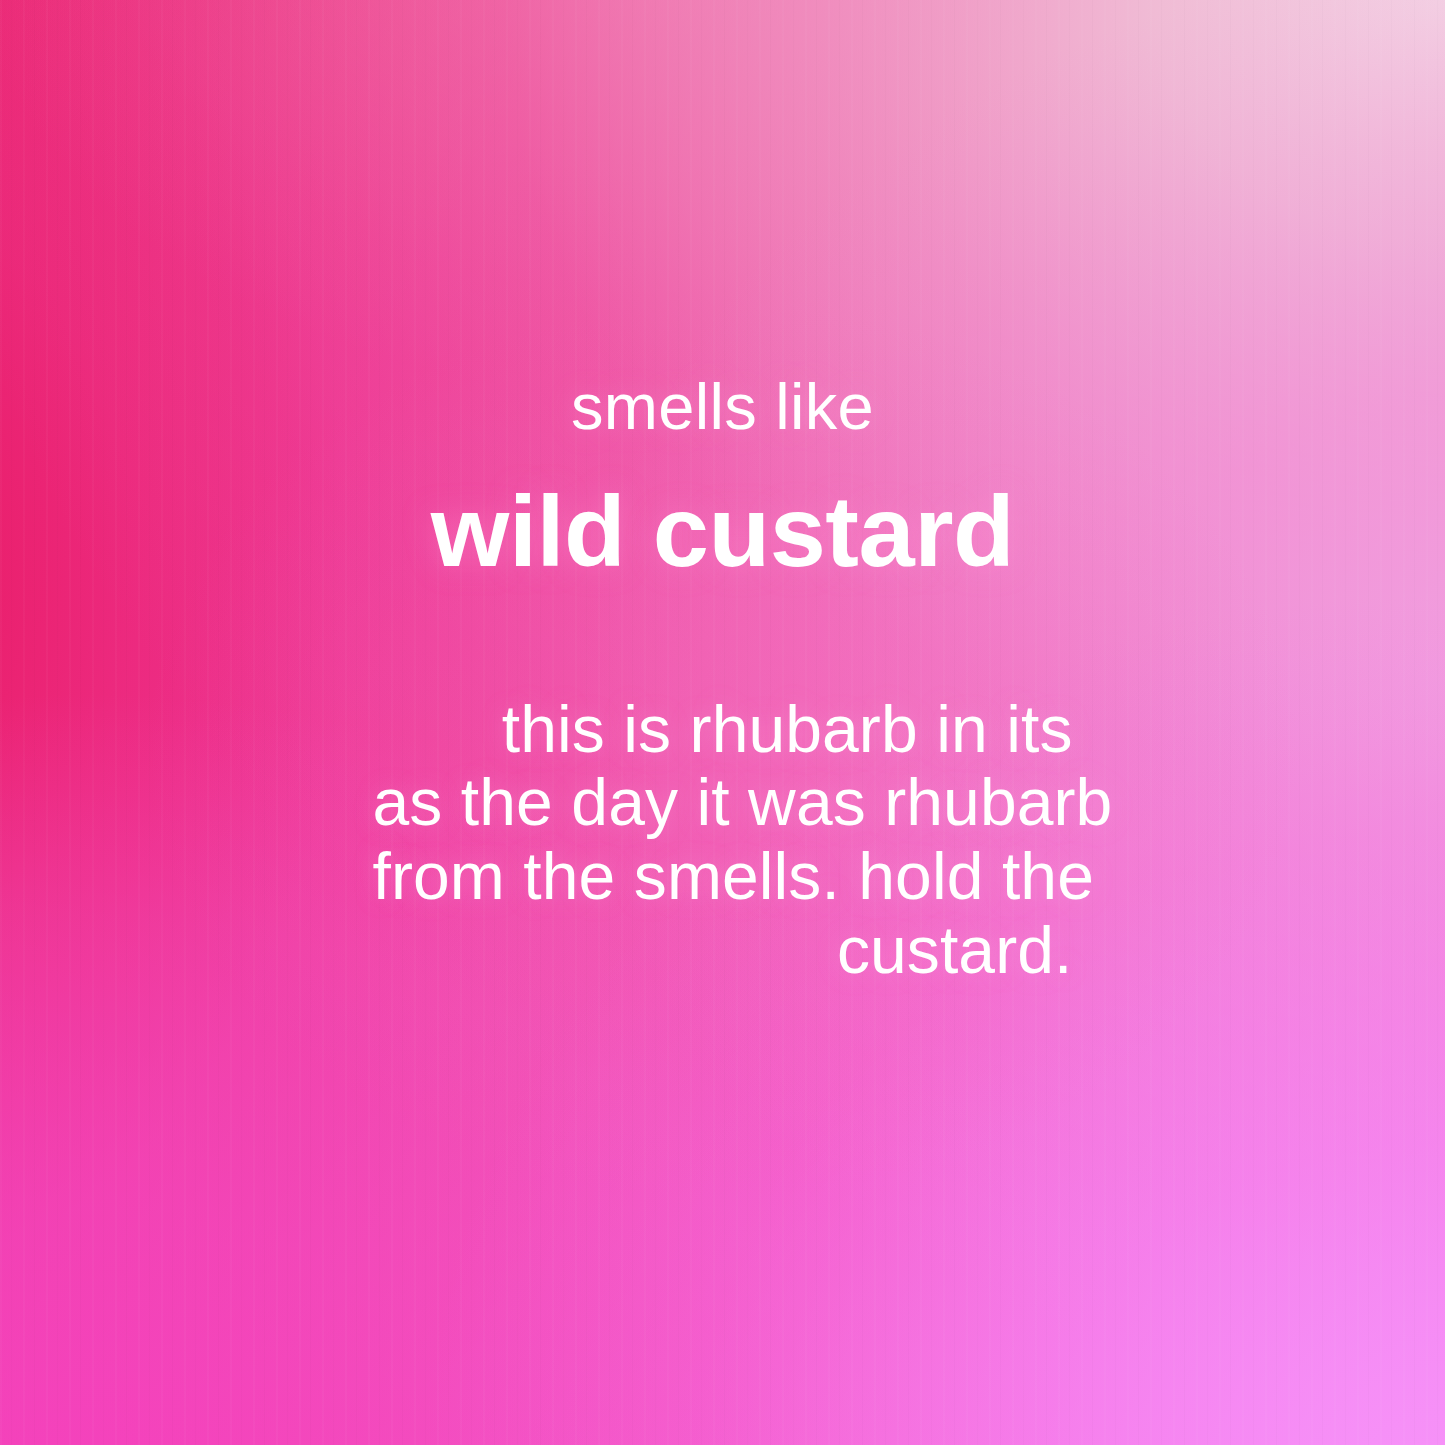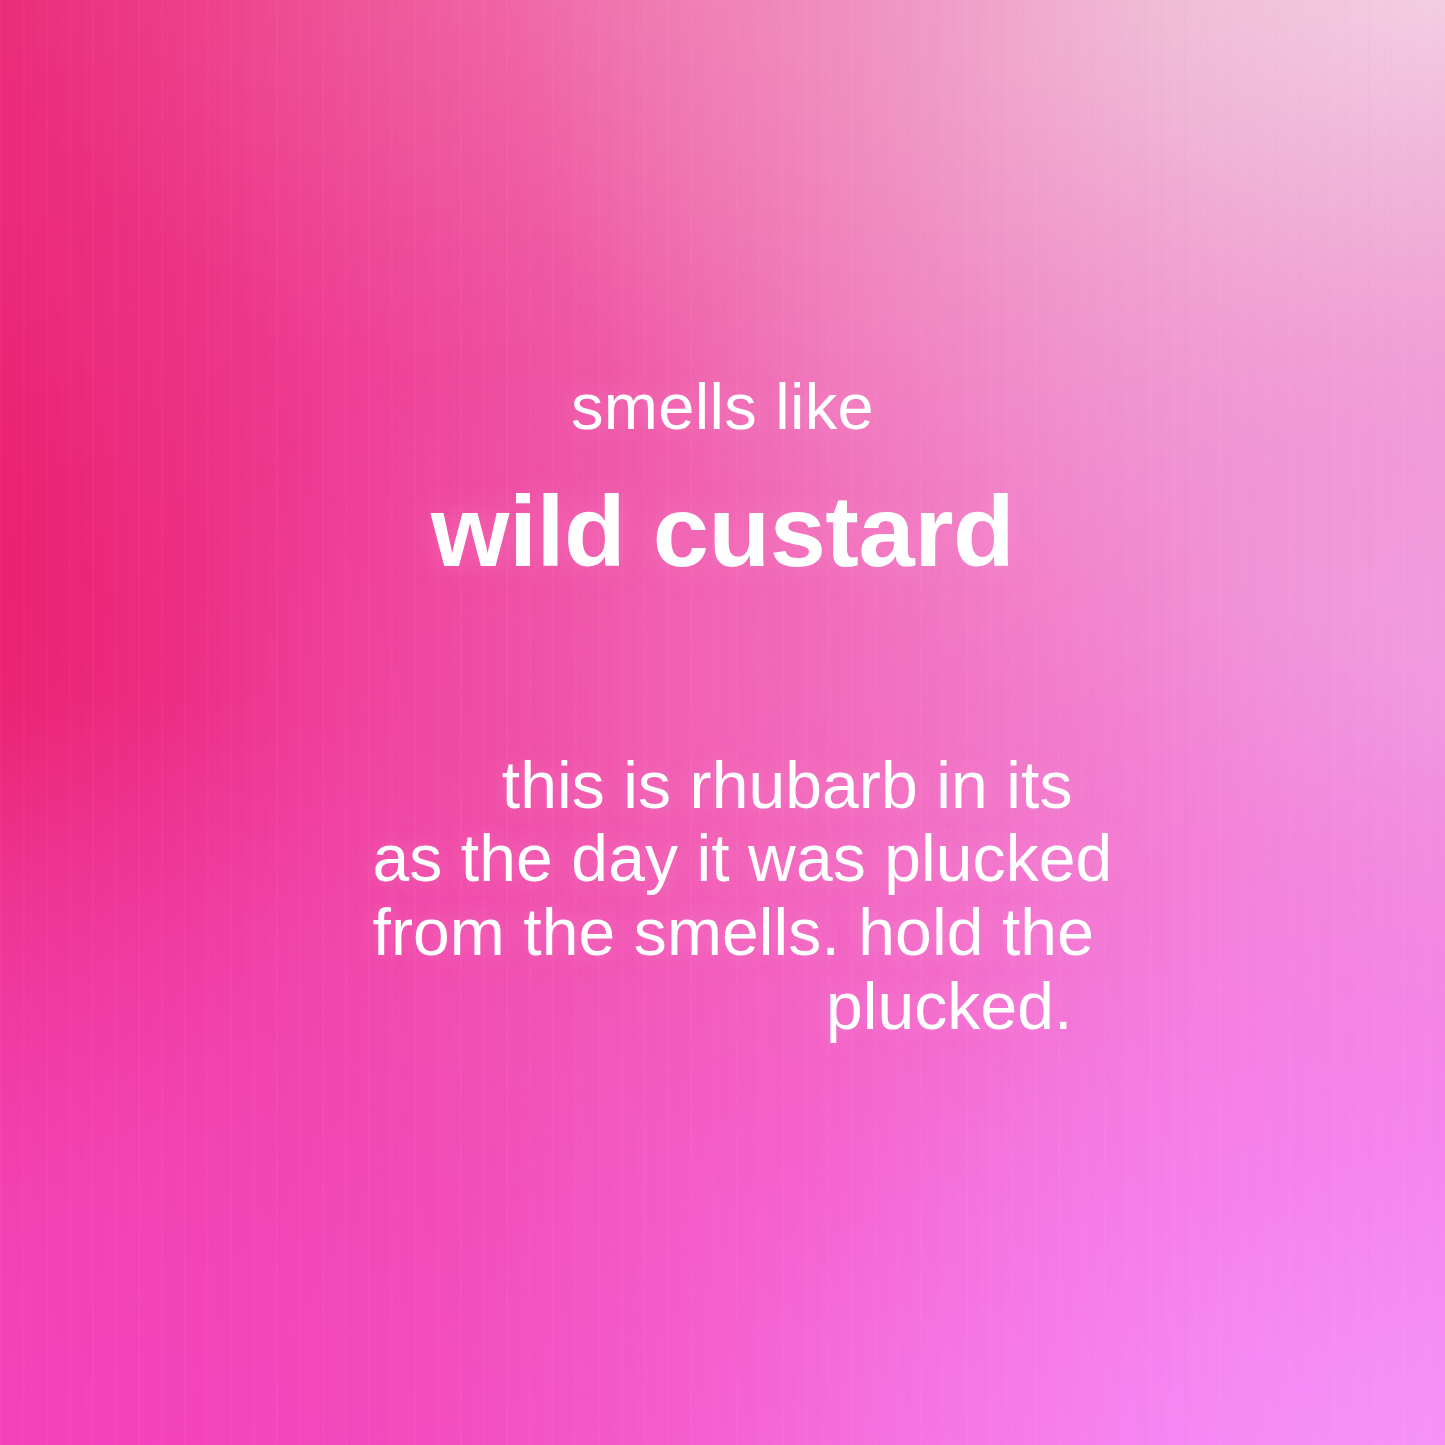--- a/index.html
+++ b/index.html
@@ -153,21 +153,21 @@
     font-size: 101px;
     font-weight: 700;
     line-height: 1.06;
     letter-spacing: -0.5px;
     color: #ffffff;
     text-shadow: 0 0 30px rgba(255, 150, 212, 0.38);
     white-space: nowrap;
   }
 
   .body-copy {
-    margin-top: 96px;
+    margin-top: 40px;
     width: 700px;
     font-size: 66px;
     font-weight: 300;
     line-height: 1.115;
     letter-spacing: 0.1px;
     color: #ffffff;
     text-shadow: 0 0 22px rgba(255, 170, 220, 0.34);
   }
 
   .body-copy .ln {
@@ -191,19 +191,19 @@
   <div class="mesh mesh-bands"></div>
 
   <div class="content">
 
     <div class="eyebrow">smells like</div>
 
     <h1 class="headline">wild custard</h1>
 
     <p class="body-copy">
       <span class="ln">this is rhubarb in its</span>
-      <span class="ln">as the day it was plucked</span>
+      <span class="ln">as the day it was rhubarb</span>
       <span class="ln">from the smells. hold the</span>
-      <span class="ln">plucked.</span>
+      <span class="ln">custard.</span>
     </p>
 
   </div>
 </div>
 
 </body></html>

